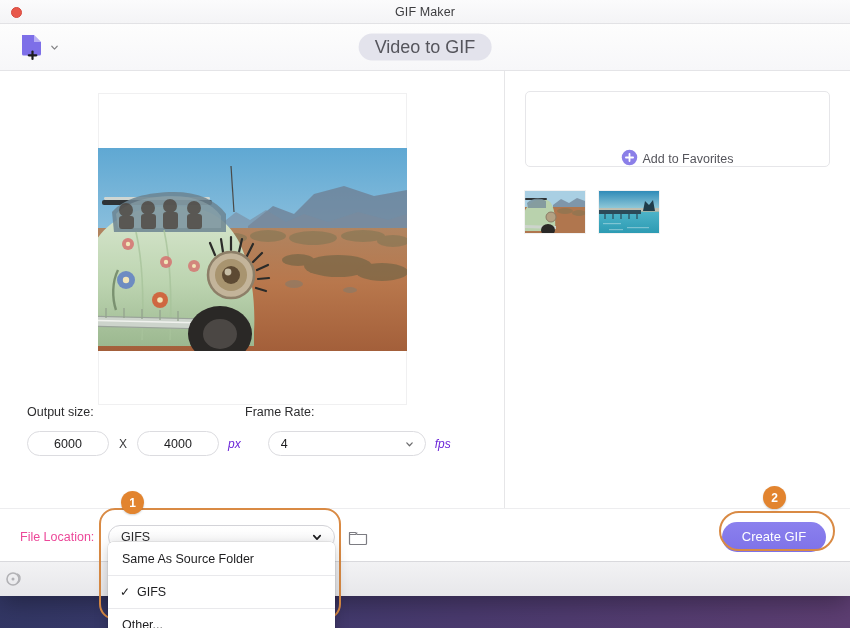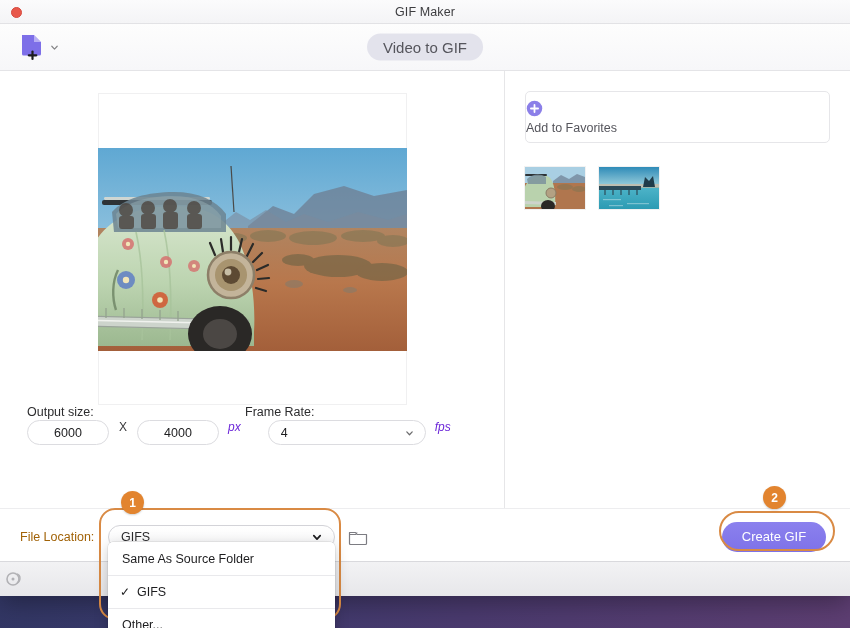--- a/index.html
+++ b/index.html
@@ -62,21 +62,21 @@
     transform: translate(-50%, -50%);
     display: flex; align-items: center;
     background: #e3e3ec;
     border-radius: 14px;
     padding: 3px;
     height: 27px;
   }
   .seg {
     height: 21px; padding: 0 13px;
     display: flex; align-items: center; justify-content: center;
-    font-size: 15px; color: #55555c;
+    font-size: 18px; color: #55555c;
     border-radius: 11px;
     white-space: nowrap;
   }
   .seg.active {
     background: #ffffff; color: #1d1d1f;
     box-shadow: 0 .5px 2px rgba(0,0,0,.18), 0 0 0 .5px rgba(0,0,0,.04);
   }
 
   
   .content {
@@ -118,22 +118,22 @@
     left: 27px; top: 334px;
     width: 440px;
   }
   .settings-row1 {
     display: flex; align-items: baseline;
     font-size: 12.5px; color: #2c2c2e;
   }
   .lbl-output { width: 218px; }
   .lbl-fps { }
   .settings-row2 {
-    display: flex; align-items: flex-start;
-    margin-top: 1px;
+    display: flex; align-items: center;
+    margin-top: 12px;
   }
   .num-field {
     width: 82px; height: 25px;
     border: 1px solid #dcdce0;
     border-radius: 13px;
     background: #fff;
     display: flex; align-items: center; justify-content: center;
     font-size: 12.5px; color: #1d1d1f;
   }
   .x-mark {
@@ -155,26 +155,26 @@
     position: relative;
   }
   .select-field .caret {
     position: absolute; right: 11px; top: 50%;
     transform: translateY(-50%);
     width: 9px; height: 9px; opacity: .75;
   }
 
   
   .fav-box {
-    height: 52px;
+    height: 76px;
     border: 1px solid #e6e6e9;
     border-radius: 5px;
     background: #fff;
-    display: flex; flex-direction: column;
-    align-items: flex-start; justify-content: center;
+    display: flex; 
+    align-items: flex-end; justify-content: center;
     gap: 4px;
   }
   .plus-circle { width: 17px; height: 17px; display: block; }
   .fav-label { font-size: 12.5px; color: #55555c; }
 
   .thumbs {
     display: flex; gap: 14px;
     margin-top: 24px;
   }
   .thumb {
@@ -189,21 +189,21 @@
   .bottombar {
     position: relative;
     height: 56px;
     background: #ffffff;
     border-top: 1px solid #ededef;
     display: flex; align-items: center;
   }
   .filelabel {
     position: absolute; left: 20px; top: 50%;
     transform: translateY(-50%);
-    font-size: 12.5px; color: #a16207;
+    font-size: 12.5px; color: #ec4899;
   }
   .loc-select {
     position: absolute; left: 108px; top: 50%;
     transform: translateY(-50%);
     width: 227px; height: 24px;
     border: 1px solid #d3d3d8;
     border-radius: 12px;
     background: linear-gradient(#ffffff,#f7f7f8);
     display: flex; align-items: center;
     padding: 0 12px;

